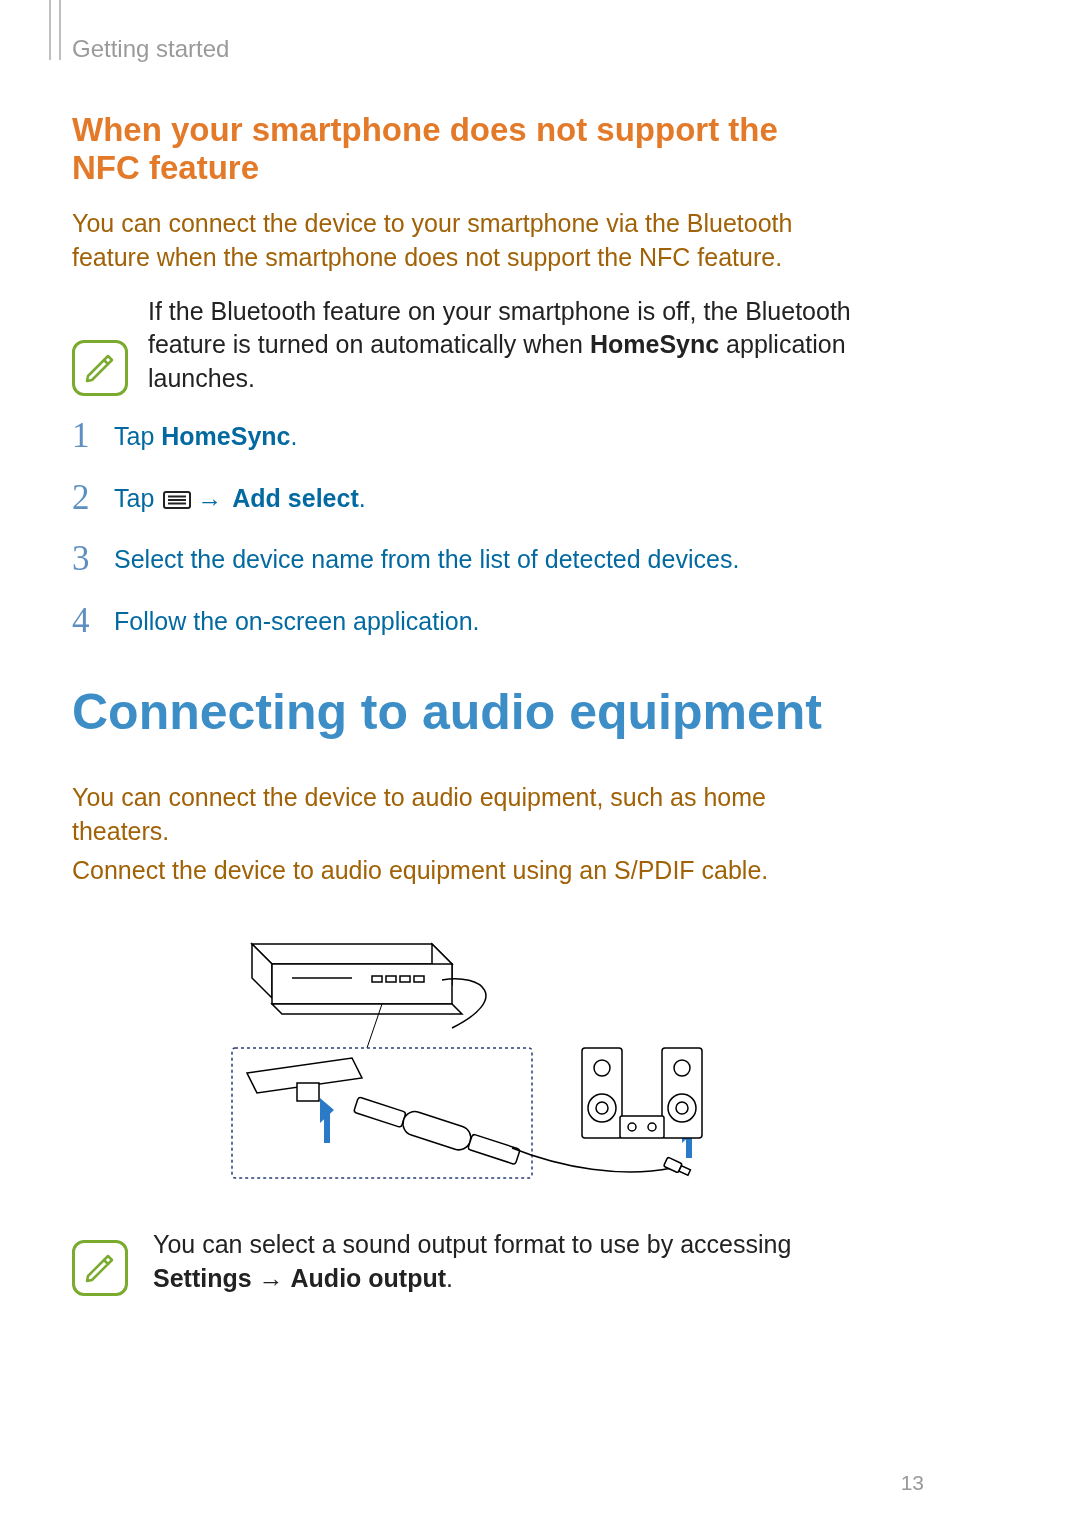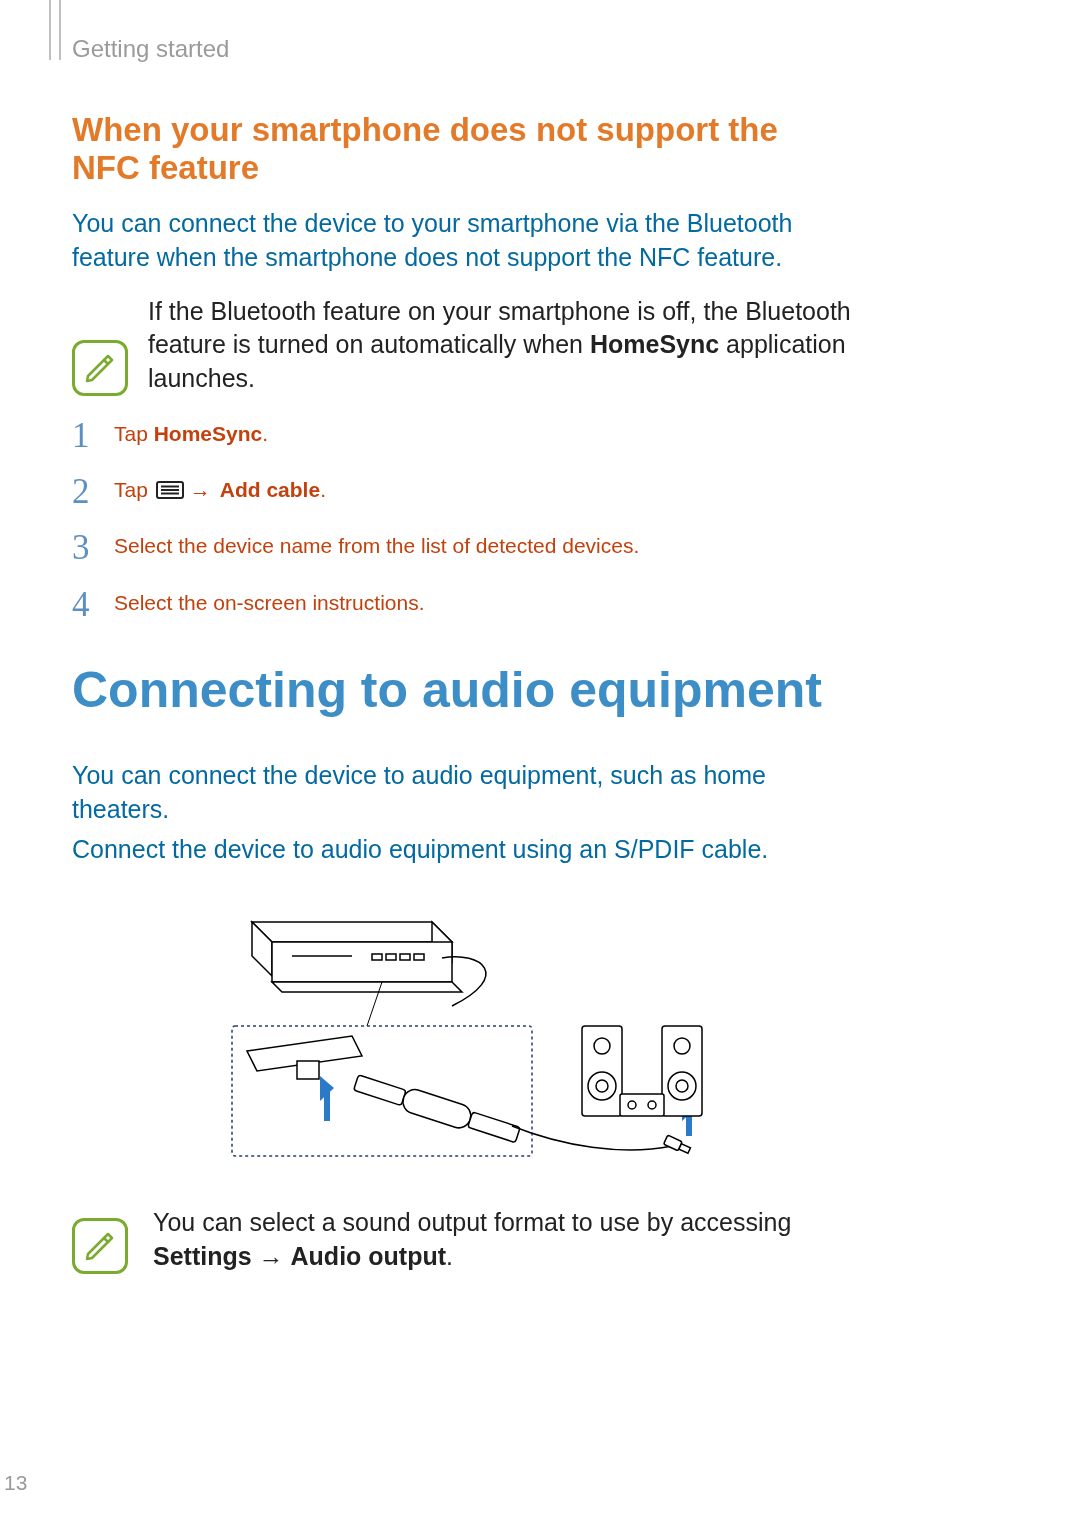--- a/index.html
+++ b/index.html
@@ -33,21 +33,21 @@
   h2.amber {
     color: #e37a29;
     font-weight: 700;
     font-size: 33px;
     margin: 0 0 20px 0;
   }
   p.body {
     font-size: 25px;
     line-height: 1.35;
     margin: 0 0 20px 0;
-    color: #0369a1;
+    color: #a16207;
   }
   .note {
     display: flex;
     gap: 20px;
     align-items: flex-end;
     margin: 14px 0 24px 0;
   }
   .note .note-icon-box {
     width: 50px;
     height: 50px;
@@ -71,24 +71,24 @@
   }
   ol.steps {
     list-style: none;
     padding: 0;
     margin: 14px 0 40px 0;
     counter-reset: step;
   }
   ol.steps > li {
     position: relative;
     padding-left: 42px;
-    font-size: 21px;
+    font-size: 25px;
     line-height: 1.35;
     margin: 16px 0 28px 0;
-    color: #c2410c;
+    color: #0369a1;
   }
   ol.steps > li::before {
     counter-increment: step;
     content: counter(step);
     position: absolute;
     left: 0;
     top: -8px;
     font-size: 35px;
     color: #5d8fc0;
     font-weight: 400;
@@ -119,21 +119,21 @@
   }
   .figure svg {
     width: 520px;
     height: 280px;
   }
   .page-num {
     position: absolute;
     bottom: 32px;
     left: 4px;
     right: 0;
-    text-align: left;
+    text-align: right;
     color: #9a9a9a;
     font-size: 21px;
     margin-top: 8px;
   }
 </style>
 </head>
 <body>
 
 <div class="page">
 
@@ -160,24 +160,24 @@
   <ol class="steps">
     <li>
       <span>Tap </span><span class="bold">HomeSync</span><span>.</span>
     </li>
     <li>
       <span>Tap </span><svg class="menu-icon" viewBox="0 0 28 18">
         <rect x="1" y="1" width="26" height="16" rx="2" fill="none" stroke="#222" stroke-width="2"></rect>
         <line x1="5" y1="5.5" x2="23" y2="5.5" stroke="#222" stroke-width="2"></line>
         <line x1="5" y1="9" x2="23" y2="9" stroke="#222" stroke-width="2"></line>
         <line x1="5" y1="12.5" x2="23" y2="12.5" stroke="#222" stroke-width="2"></line>
-      </svg><span class="arrow">→</span><span class="bold"> Add cable</span><span>.</span>
+      </svg><span class="arrow">→</span><span class="bold"> Add select</span><span>.</span>
     </li>
     <li>Select the device name from the list of detected devices.</li>
-    <li>Select the on-screen instructions.</li>
+    <li>Follow the on-screen application.</li>
   </ol>
 
   <h1 class="blue">Connecting to audio equipment</h1>
 
   <p class="body" style="margin-bottom:6px;margin-top:40px;">You can connect the device to audio equipment, such as home theaters.</p>
   <p class="body">Connect the device to audio equipment using an S/PDIF cable.</p>
 
   <div class="figure">
     <svg viewBox="0 0 520 280">
 

